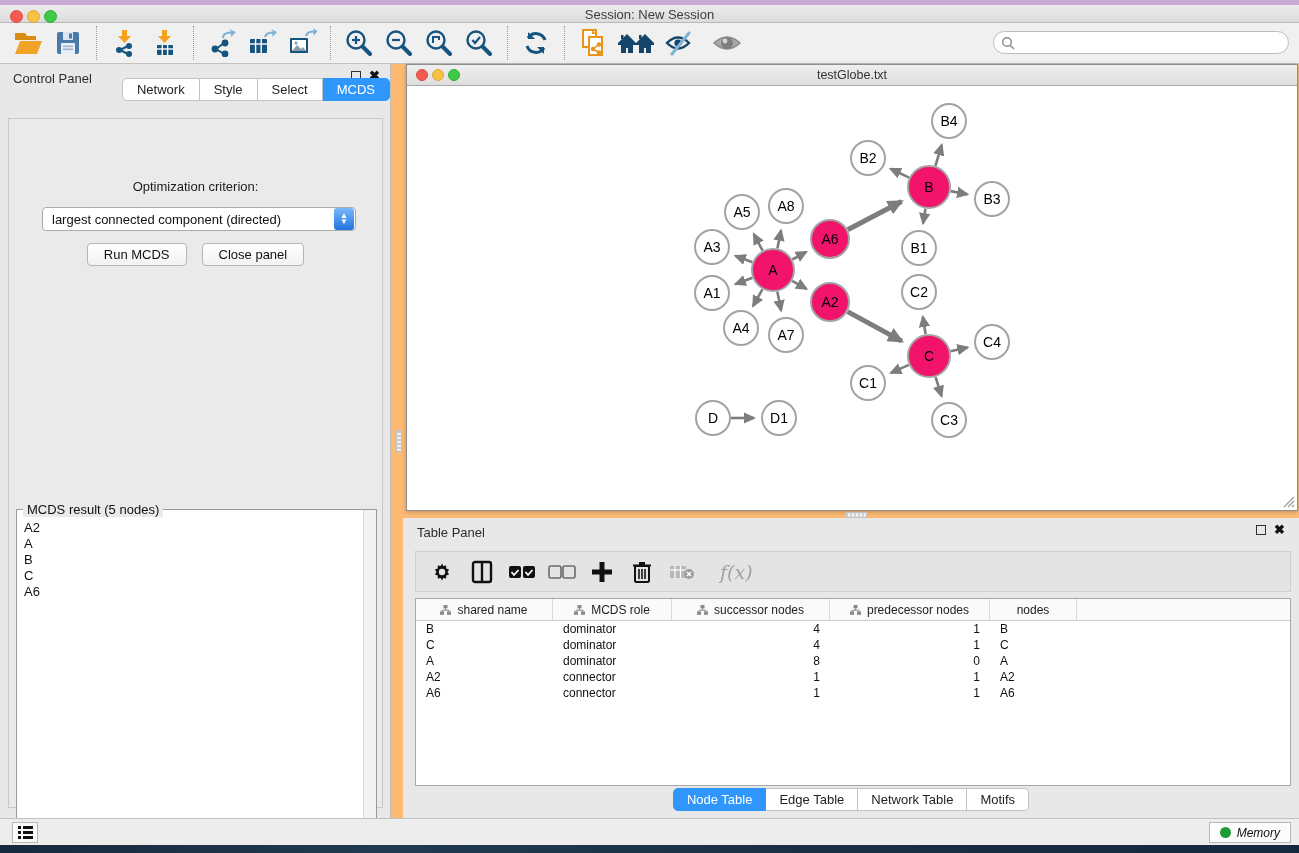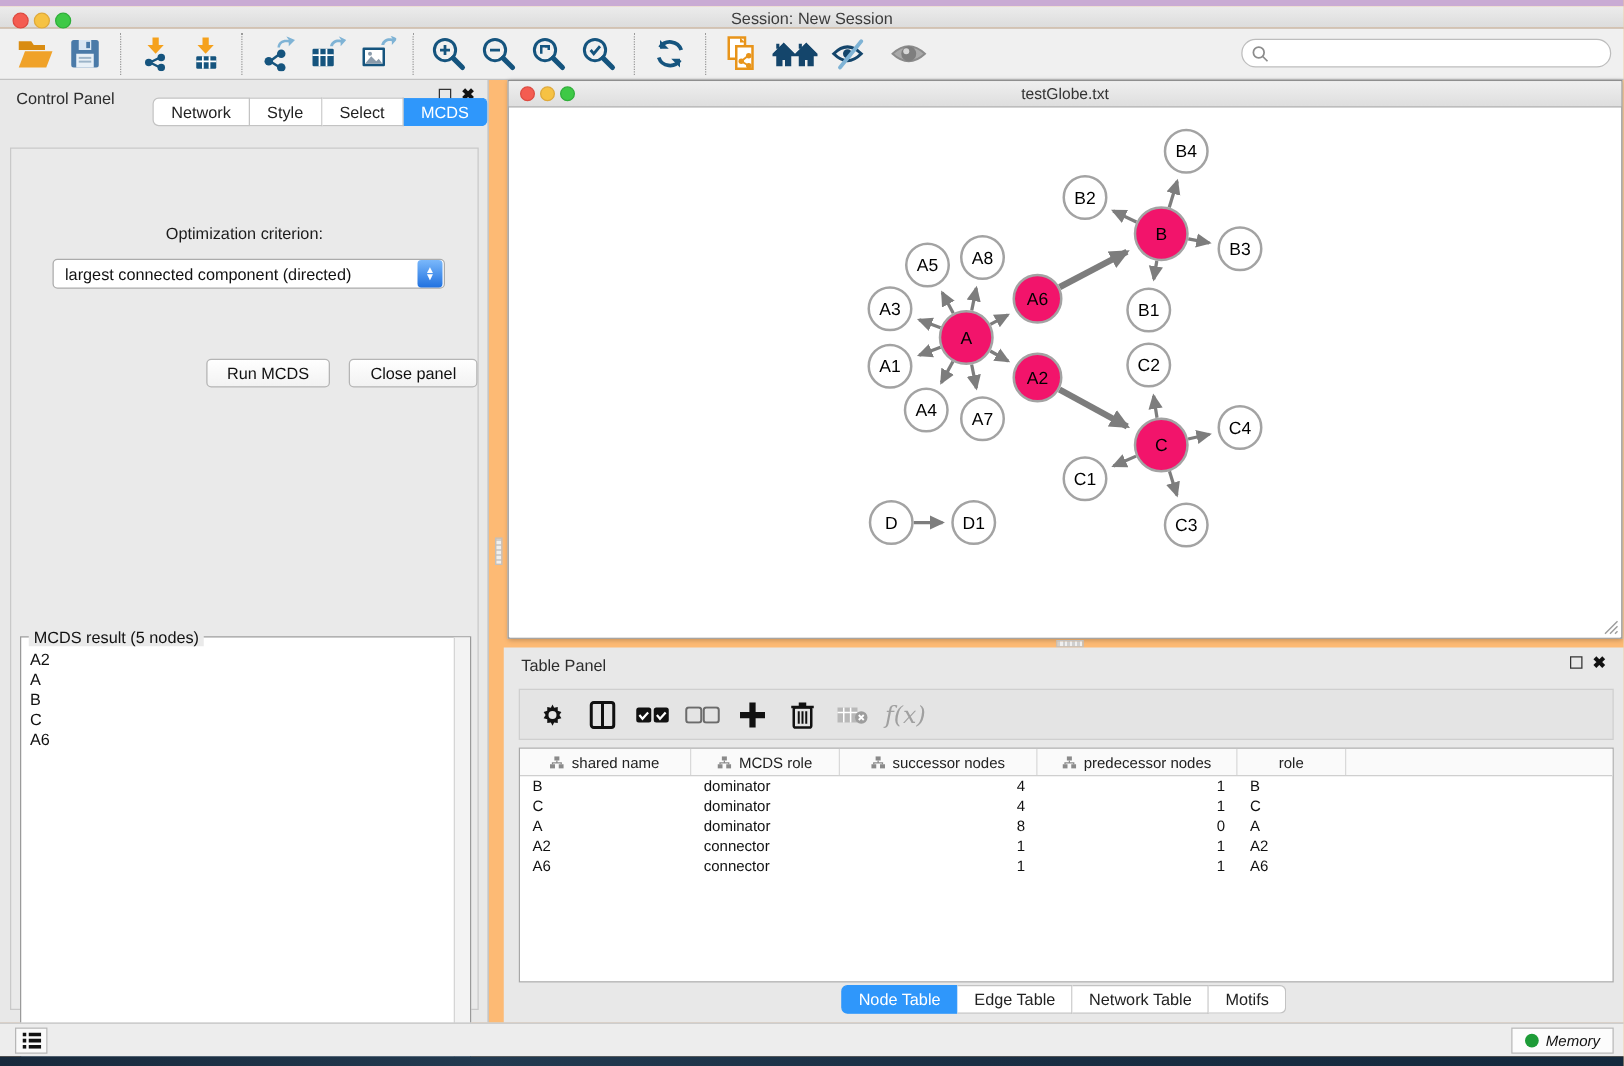--- a/index.html
+++ b/index.html
@@ -41,21 +41,21 @@
   .seg-tab.active { background:#2f97fb; border-color:#2f97fb; color:#fff; }
   .cp-content { position:absolute; left:8px; top:54px; width:375px; height:690px; background:#eaeaea;
                 border:1px solid #c9c9c9;padding-left:48px; }
   .opt-label { position:absolute; left:0; width:100%; top:60px; text-align:center; font-size:13px; color:#1c1c1c;}
   .select-box { position:absolute; left:33px; top:88px; width:314px; height:24px; background:#fff;
                 border:1px solid #ababab; border-radius:4px; display:flex; align-items:center; }
   .select-box .sel-text { flex:1; padding-left:9px; font-size:13px; color:#111; white-space:nowrap; overflow:hidden;}
   .stepper { width:20px; height:22px; margin-right:1px; border-radius:3px; background:linear-gradient(#7ab8fb,#2172e0);
              display:flex; flex-direction:column; align-items:center; justify-content:center; color:#fff; }
   .stepper span { font-size:8px; line-height:6px; }
-  .btn-row { position:absolute; left:0; top:124px; width:100%; display:flex; justify-content:flex-end; gap:15px;margin-top:44px;}
+  .btn-row { position:absolute; left:0; top:124px; width:100%; display:flex; justify-content:center; gap:15px;}
   .mac-btn { background:linear-gradient(#ffffff,#f2f2f2); border:1px solid #b5b5b5; border-radius:4px;
              padding:3px 16px; font-size:13px; color:#111; font-family:"Liberation Sans",sans-serif;}
   .result-box { position:absolute; left:7px; top:390px; width:361px; height:342px; border:1px solid #9a9a9a; background:#fff;}
   .result-legend { position:absolute; left:6px; top:-8px; background:#eaeaea; padding:0 4px; font-size:13px; color:#111;}
   .result-list { position:absolute; left:1px; top:4px; bottom:1px; right:14px; overflow:hidden; padding:6px 0 0 6px;}
   .result-list div { font-size:13px; line-height:16px; color:#111; }
   .result-scroll { position:absolute; right:0; top:0; bottom:0; width:13px; background:#f3f3f3; border-left:1px solid #d5d5d5;}
 
   
   .net-window { position:absolute; left:406px; top:64px; width:892px; height:447px; background:#fff;
@@ -72,21 +72,21 @@
   .divider-h { position:absolute; left:845px; top:512px; width:22px; height:6px;
                background:repeating-linear-gradient(90deg,#cfcfcf 0 2px, #efefef 2px 4px); border:1px solid #c0c0c0;}
 
   
   .table-panel { position:absolute; left:403px; top:518px; width:896px; height:300px; background:#e8e8e8; }
   .tp-head { position:absolute; left:0; top:0; width:100%; height:28px; }
   .tp-head .pt { position:absolute; left:14px; top:7px; font-size:13px; color:#2c2c2c;}
   .tp-toolbar { position:absolute; left:12px; top:33px; width:876px; height:41px; background:#e4e4e4;
                 border:1px solid #cfcfcf; display:flex; align-items:center; padding-left:8px; gap:4px;}
   .tpt-btn { width:36px; height:34px; display:flex; align-items:center; justify-content:center; }
-  .fx-label { font-family:"DejaVu Serif", serif; font-style:italic; font-size:19px; color:#a0a0a0; margin-left:4px;}
+  .fx-label { font-family:"DejaVu Serif", serif; font-style:italic; font-size:19px; color:#a0a0a0; margin-left:16px;}
   .data-table { position:absolute; left:12px; top:80px; width:876px; height:188px; background:#fff;
                 border:1px solid #a8a8a8; overflow:hidden; }
   .dt-header { display:flex; height:22px; background:#fafafa; border-bottom:1px solid #cfcfcf; }
   .dt-hcell { display:flex; align-items:center; justify-content:center; gap:6px; font-size:12px; color:#222;
               border-right:1px solid #d9d9d9; }
   .dt-row { display:flex; height:16px; align-items:center; font-size:12px; color:#111; }
   .dt-cell { padding:0 10px; white-space:nowrap; overflow:hidden; }
   .num { text-align:right; }
   .tp-tabs { position:absolute; left:0; top:270px; width:100%; display:flex; justify-content:center; }
   .tp-tabs .seg-tab { padding:3px 13px; }
@@ -512,21 +512,21 @@
           <div class="dt-hcell" style="width: 160px;">
             <svg width="11" height="10" viewBox="0 0 11 10">
               <rect x="3.5" y="0" width="4" height="3.4" fill="#8a8a8a"></rect>
               <rect x="0" y="6.4" width="4" height="3.4" fill="#8a8a8a"></rect>
               <rect x="7" y="6.4" width="4" height="3.4" fill="#8a8a8a"></rect>
               <path d="M5.5 3.4v2M2 6.4V5.2h7v1.2" stroke="#8a8a8a" fill="none"></path>
             </svg>
             <span>predecessor nodes</span>
           </div>
           <div class="dt-hcell" style="width: 87px;">
-            <span>role</span>
+            <span>nodes</span>
           </div>
         </div>
       <div class="dt-body">
           <div class="dt-row">
             <div class="dt-cell" style="width: 137px;">B</div>
             <div class="dt-cell" style="width: 119px;">dominator</div>
             <div class="dt-cell num" style="width: 158px;">4</div>
             <div class="dt-cell num" style="width: 160px;">1</div>
             <div class="dt-cell" style="width: 87px;">B</div>
           </div>

